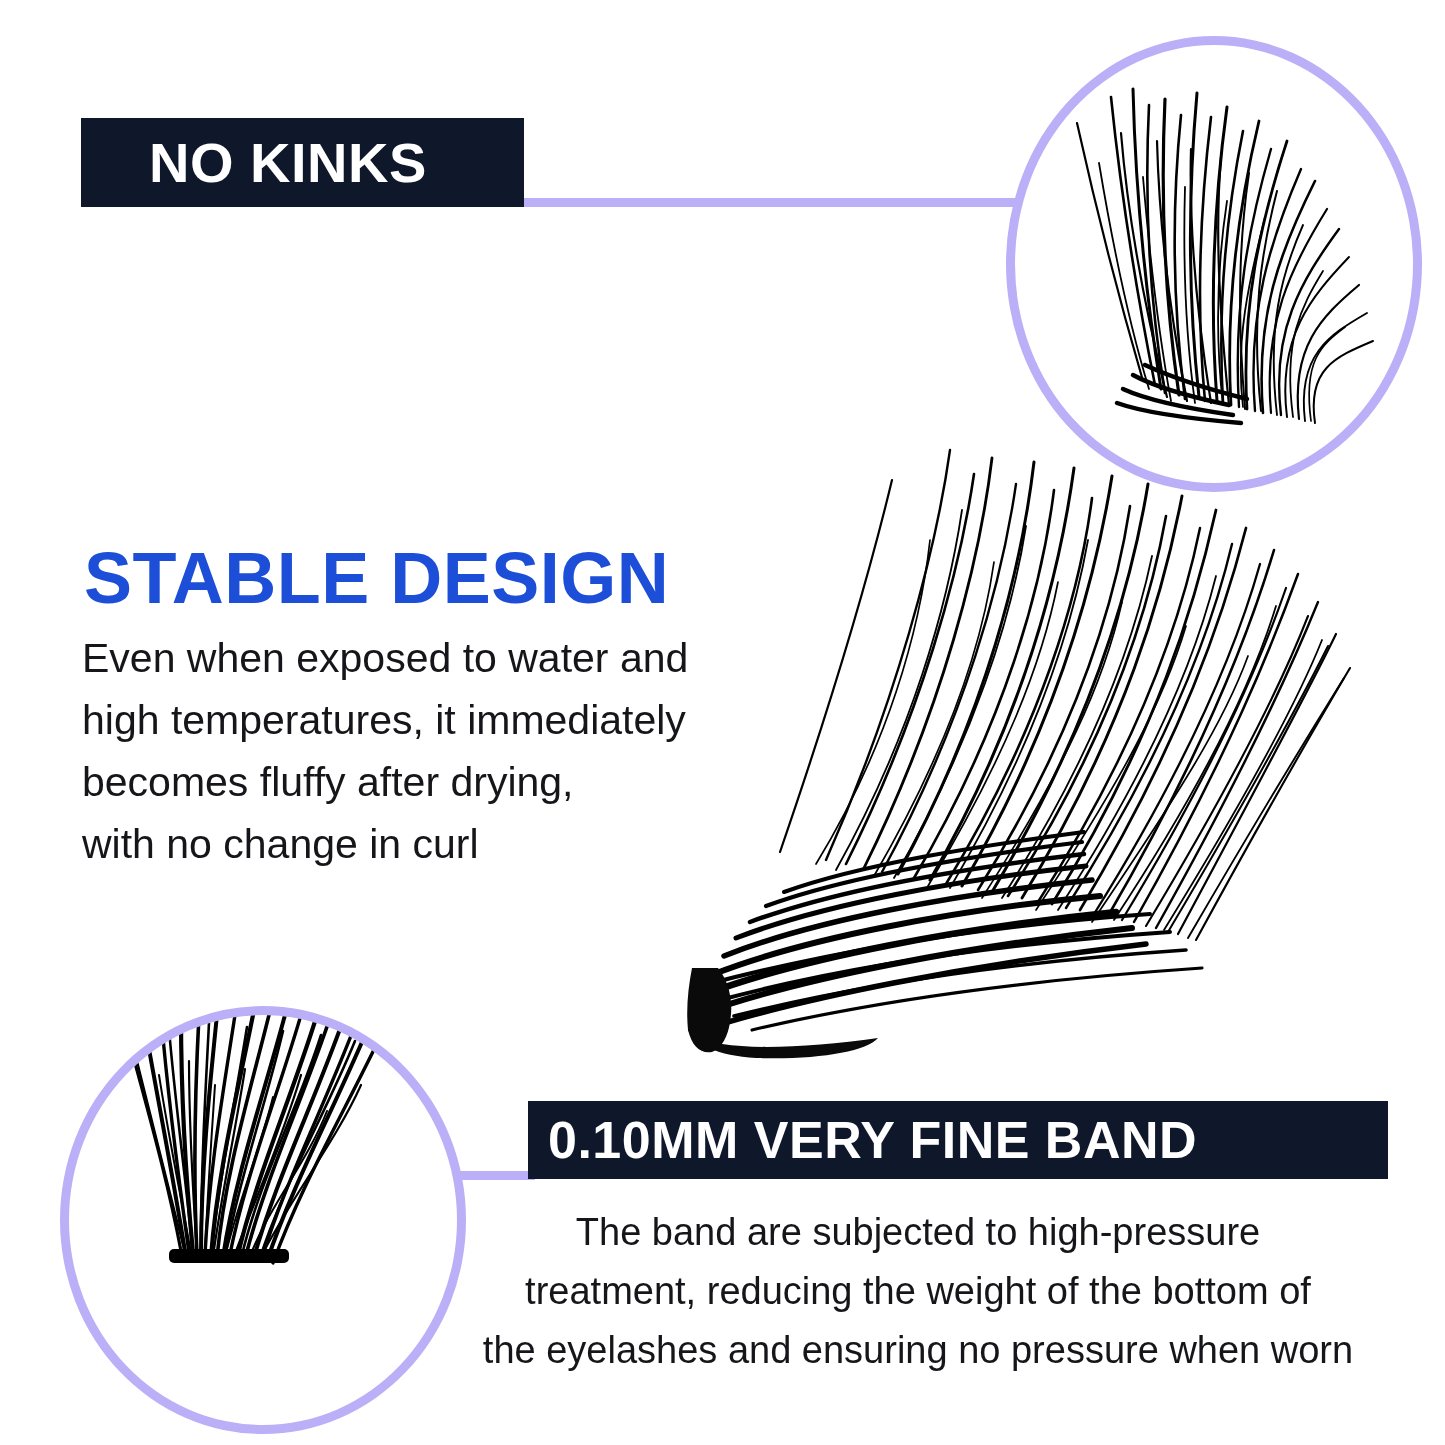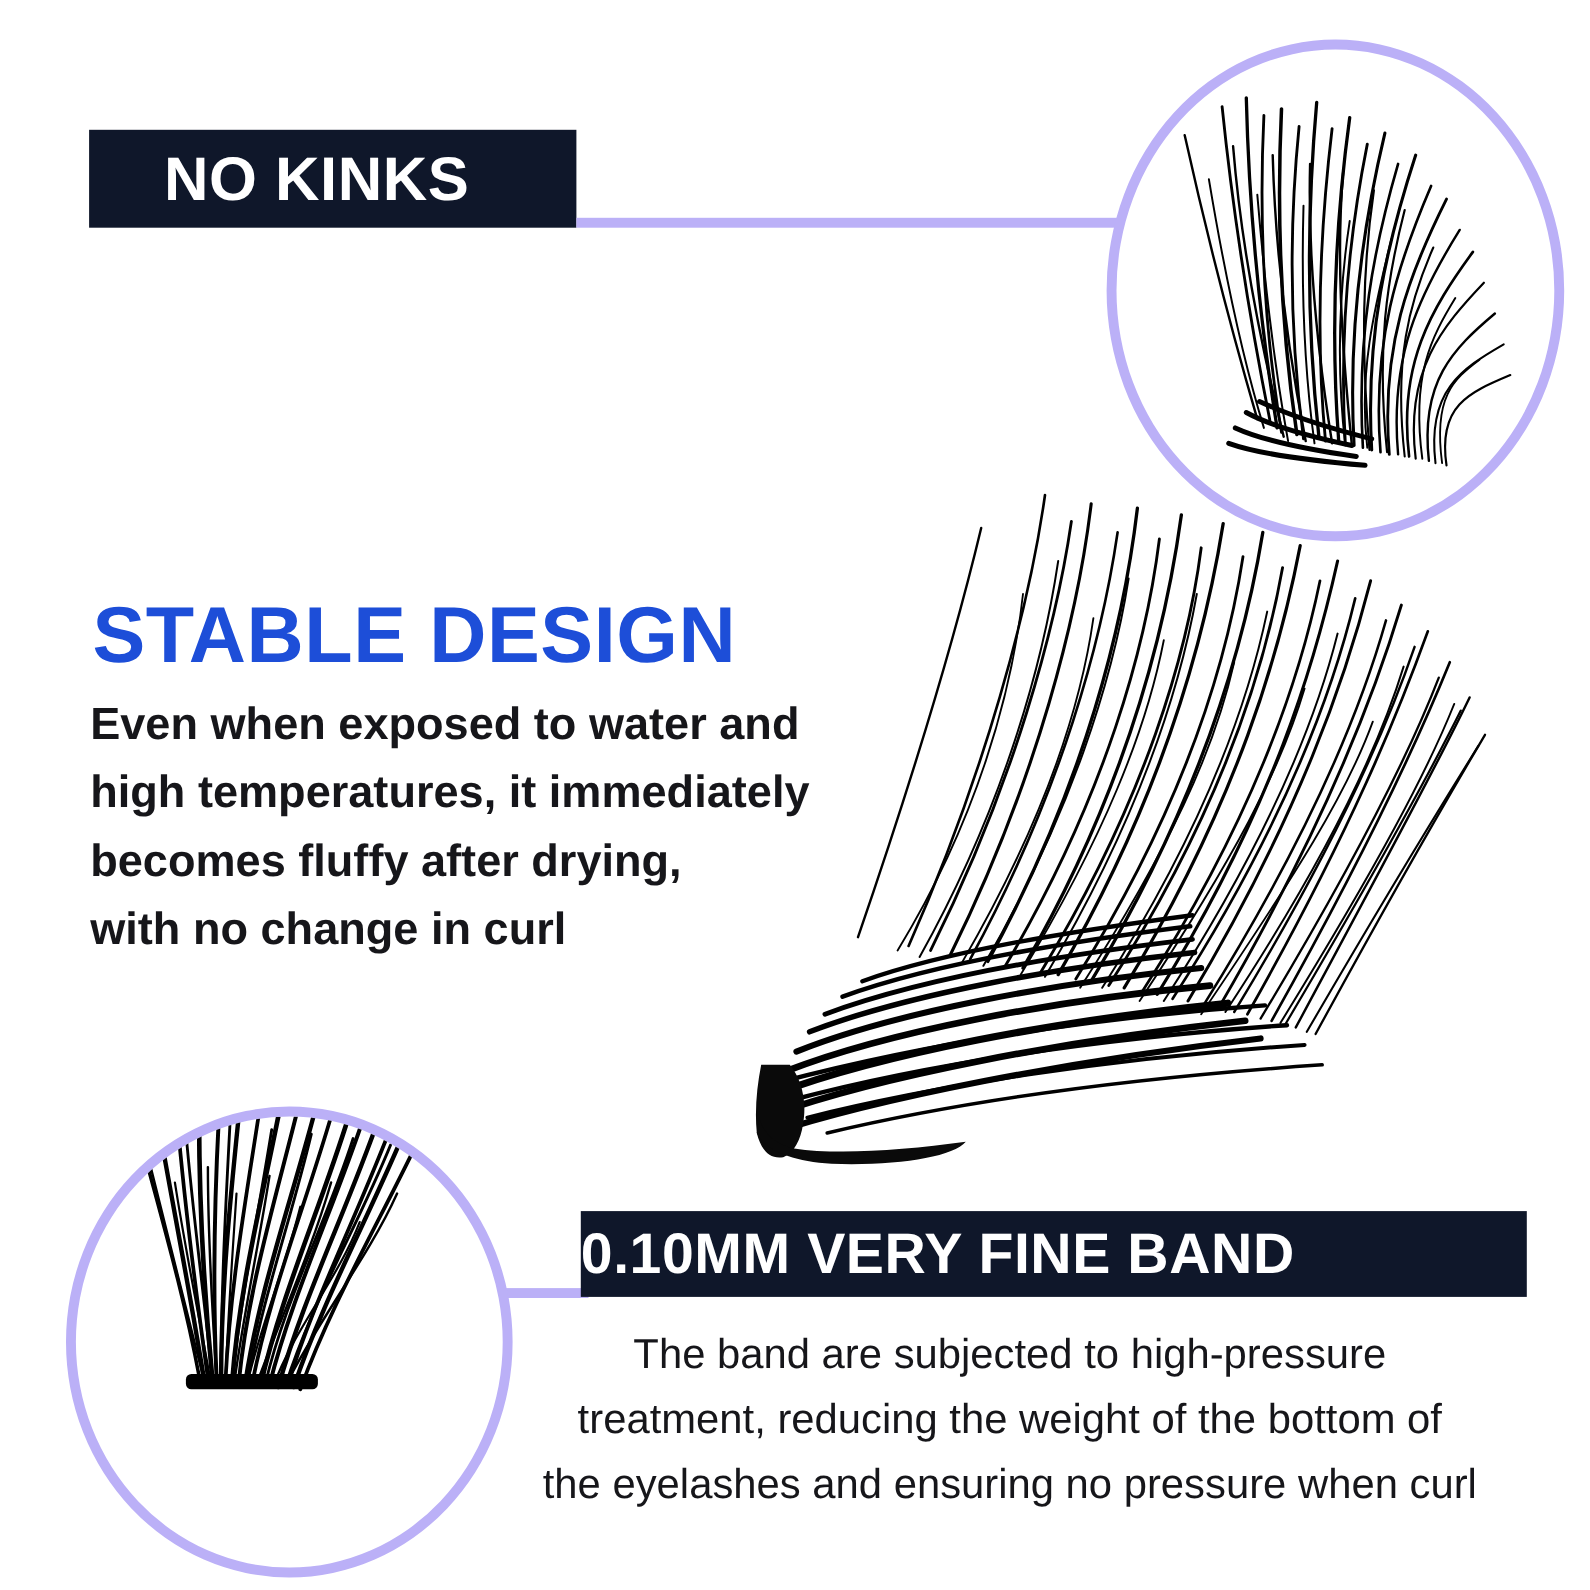--- a/index.html
+++ b/index.html
@@ -76,30 +76,30 @@
     left: 84px;
     top: 537px;
     font-size: 72px;
   }
   #stable-copy {
     left: 82px;
     top: 627px;
     width: 680px;
     font-size: 41px;
     line-height: 62px;
-    font-weight: bold;
   }
 
   
   #band-heading {
     left: 528px;
     top: 1101px;
     width: 860px;
     height: 78px;
     font-size: 52px;
+    padding-left: 20px;
     box-sizing: border-box;
   }
   #band-connector {
     left: 449px;
     top: 1171px;
     width: 86px;
     height: 9px;
   }
   #band-copy {
     left: 418px;
@@ -155,21 +155,21 @@
 high temperatures, it immediately
 becomes fluffy after drying,
 with no change in curl</div>
 
   <div class="connector" id="band-connector"></div>
 
   <div class="band-heading" id="band-heading">0.10MM VERY FINE BAND</div>
 
   <div class="body-copy" id="band-copy">The band are subjected to high-pressure
 treatment, reducing the weight of the bottom of
-the eyelashes and ensuring no pressure when curl</div>
+the eyelashes and ensuring no pressure when worn</div>
 
   <div class="callout-circle" id="circle-top">
     <svg class="art-svg" width="380" height="420" viewBox="0 0 380 420">
       <g class="lash-stroke">
         <path d="M62 78 C78 150 100 240 128 336" stroke-width="2.2"></path>
         <path d="M96 52 C104 130 118 230 140 340" stroke-width="2.6"></path>
         <path d="M118 44 C120 128 128 232 146 344" stroke-width="3"></path>
         <path d="M134 60 C130 142 132 240 150 348" stroke-width="2.6"></path>
         <path d="M106 88 C112 162 126 248 152 352" stroke-width="2.2"></path>
         <path d="M150 54 C146 140 148 242 164 350" stroke-width="3.2"></path>

